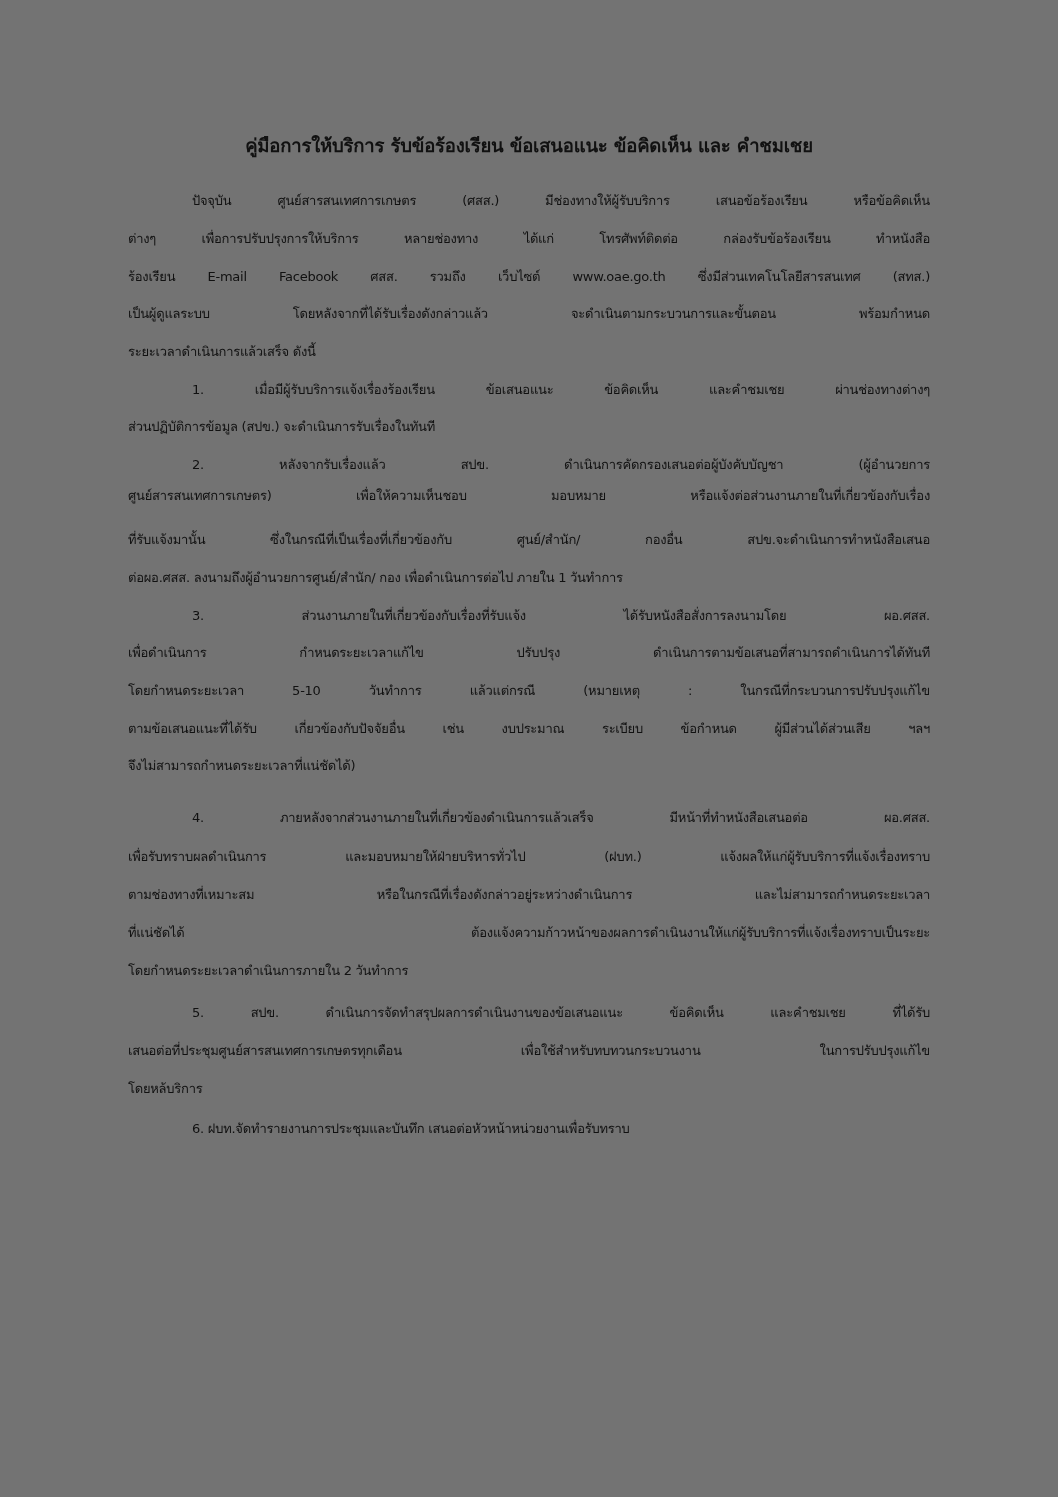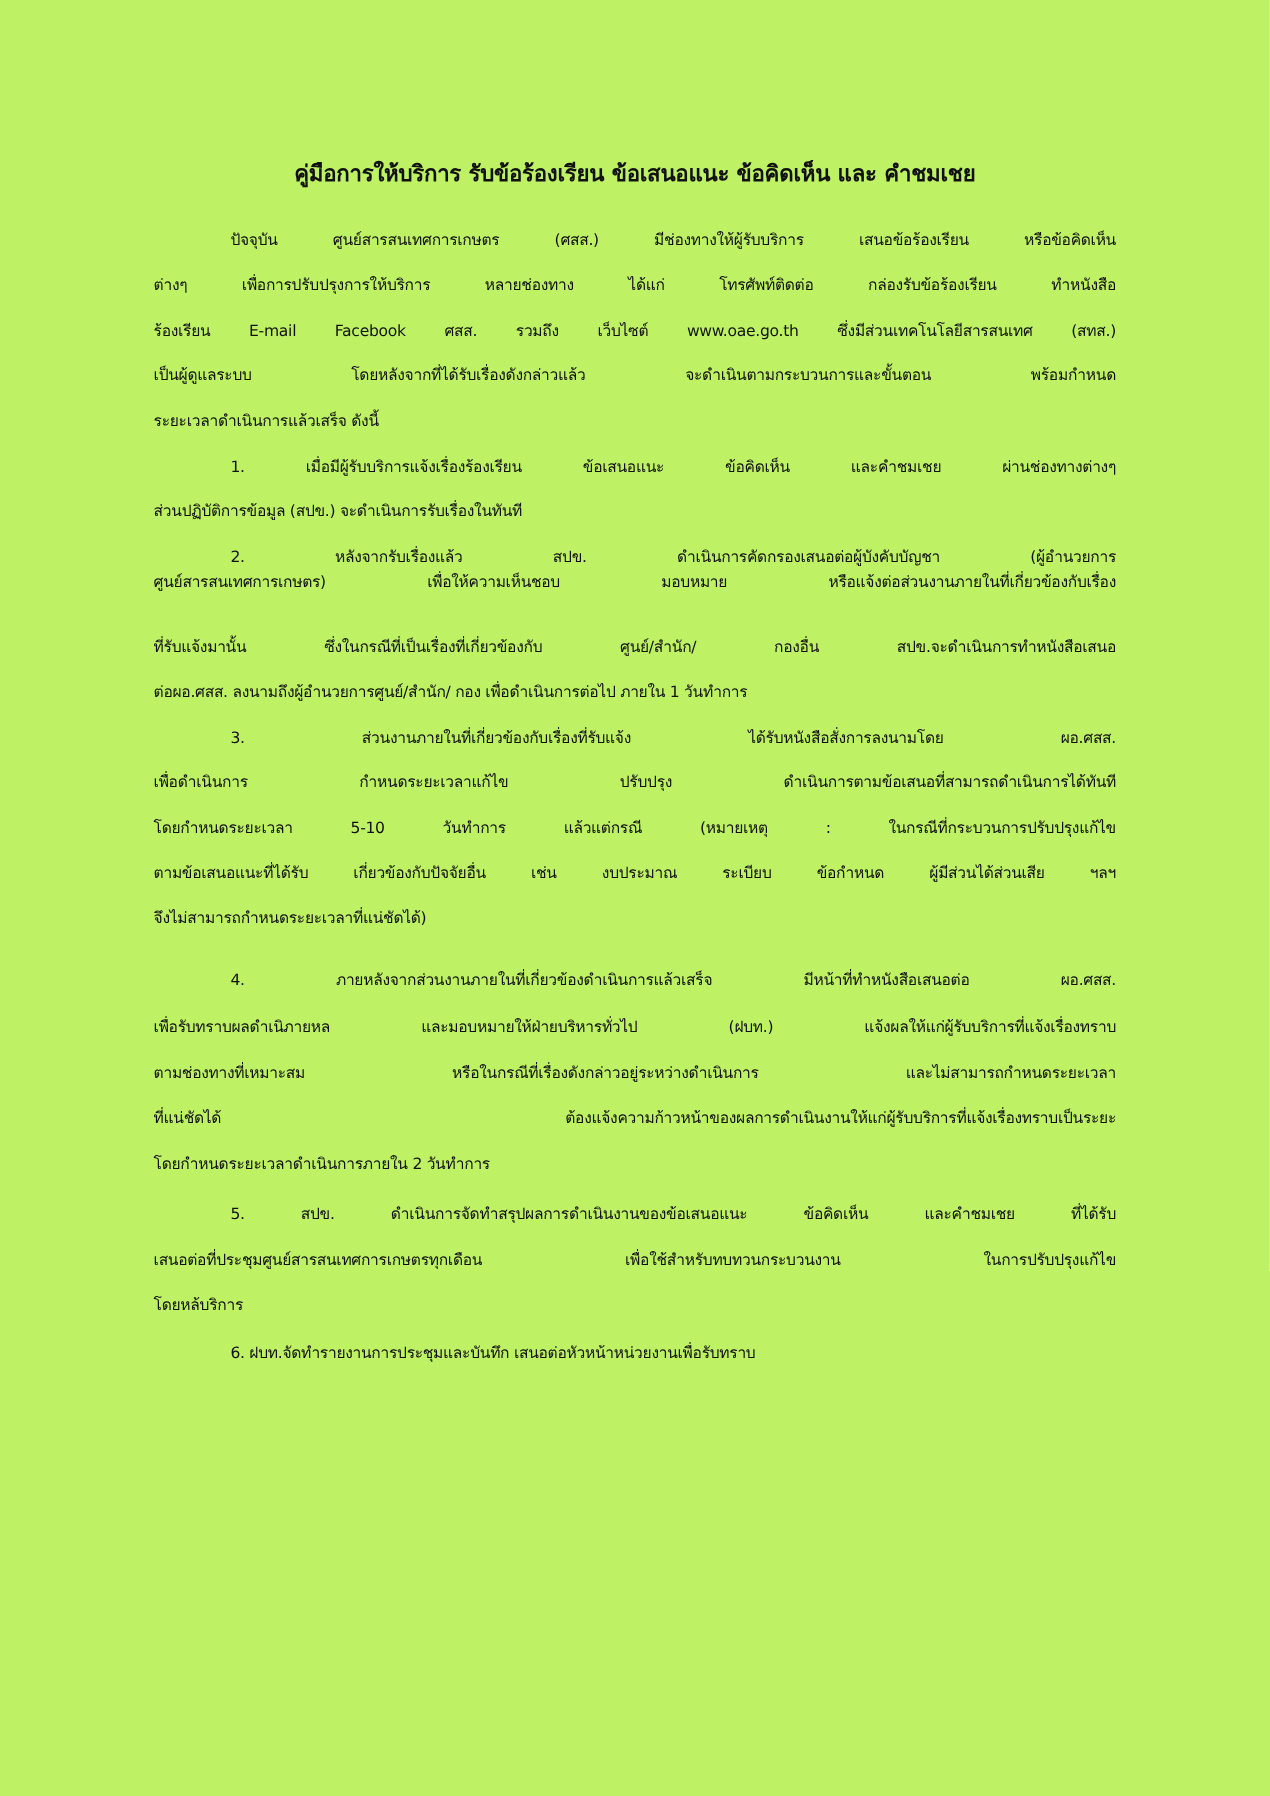--- a/index.html
+++ b/index.html
@@ -13,21 +13,21 @@
       position: relative;
       overflow: hidden;
       font-family: "DejaVu Sans", "Liberation Sans", sans-serif;
       color: #111111;
     }
     .page {
       position: absolute;
       left: 0; top: 0;
       width: 1058px;
       height: 1497px;
-      background: #bef264;
+      background: #737373;
     }
     .title {
       position: absolute;
       left: 0;
       width: 1058px;
       top: 133px;
       text-align: center;
       font-size: 18.5px;
       font-weight: bold;
       line-height: 26px;
@@ -67,36 +67,36 @@
     <div class="line last" style="top:340px">ระยะเวลาดำเนินการแล้วเสร็จ ดังนี้</div>
   </div>
 
   <div>
     <div class="line indent" style="top:378px">1.  เมื่อมีผู้รับบริการแจ้งเรื่องร้องเรียน ข้อเสนอแนะ ข้อคิดเห็น และคำชมเชย ผ่านช่องทางต่างๆ</div>
     <div class="line last" style="top:415px">ส่วนปฏิบัติการข้อมูล (สปข.) จะดำเนินการรับเรื่องในทันที</div>
   </div>
 
   <div>
     <div class="line indent" style="top:453px">2.  หลังจากรับเรื่องแล้ว สปข. ดำเนินการคัดกรองเสนอต่อผู้บังคับบัญชา (ผู้อำนวยการ</div>
-    <div class="line" style="top:474px">ศูนย์สารสนเทศการเกษตร) เพื่อให้ความเห็นชอบ มอบหมาย หรือแจ้งต่อส่วนงานภายในที่เกี่ยวข้องกับเรื่อง</div>
+    <div class="line" style="top:484px">ศูนย์สารสนเทศการเกษตร) เพื่อให้ความเห็นชอบ มอบหมาย หรือแจ้งต่อส่วนงานภายในที่เกี่ยวข้องกับเรื่อง</div>
     <div class="line" style="top:528px">ที่รับแจ้งมานั้น ซึ่งในกรณีที่เป็นเรื่องที่เกี่ยวข้องกับ ศูนย์/สำนัก/ กองอื่น สปข.จะดำเนินการทำหนังสือเสนอ</div>
     <div class="line last" style="top:566px">ต่อผอ.ศสส. ลงนามถึงผู้อำนวยการศูนย์/สำนัก/ กอง เพื่อดำเนินการต่อไป ภายใน 1 วันทำการ</div>
   </div>
 
   <div>
     <div class="line indent" style="top:604px">3.  ส่วนงานภายในที่เกี่ยวข้องกับเรื่องที่รับแจ้ง ได้รับหนังสือสั่งการลงนามโดย ผอ.ศสส.</div>
     <div class="line" style="top:641px">เพื่อดำเนินการ กำหนดระยะเวลาแก้ไข ปรับปรุง ดำเนินการตามข้อเสนอที่สามารถดำเนินการได้ทันที</div>
     <div class="line" style="top:679px">โดยกำหนดระยะเวลา 5-10 วันทำการ แล้วแต่กรณี (หมายเหตุ : ในกรณีที่กระบวนการปรับปรุงแก้ไข</div>
     <div class="line" style="top:717px">ตามข้อเสนอแนะที่ได้รับ เกี่ยวข้องกับปัจจัยอื่น เช่น งบประมาณ ระเบียบ ข้อกำหนด ผู้มีส่วนได้ส่วนเสีย ฯลฯ</div>
     <div class="line last" style="top:754px">จึงไม่สามารถกำหนดระยะเวลาที่แน่ชัดได้)</div>
   </div>
 
   <div>
     <div class="line indent" style="top:806px">4.  ภายหลังจากส่วนงานภายในที่เกี่ยวข้องดำเนินการแล้วเสร็จ มีหน้าที่ทำหนังสือเสนอต่อ ผอ.ศสส.</div>
-    <div class="line" style="top:845px">เพื่อรับทราบผลดำเนิภายหล และมอบหมายให้ฝ่ายบริหารทั่วไป (ฝบท.) แจ้งผลให้แก่ผู้รับบริการที่แจ้งเรื่องทราบ</div>
+    <div class="line" style="top:845px">เพื่อรับทราบผลดำเนินการ และมอบหมายให้ฝ่ายบริหารทั่วไป (ฝบท.) แจ้งผลให้แก่ผู้รับบริการที่แจ้งเรื่องทราบ</div>
     <div class="line" style="top:883px">ตามช่องทางที่เหมาะสม หรือในกรณีที่เรื่องดังกล่าวอยู่ระหว่างดำเนินการ และไม่สามารถกำหนดระยะเวลา</div>
     <div class="line" style="top:921px">ที่แน่ชัดได้ ต้องแจ้งความก้าวหน้าของผลการดำเนินงานให้แก่ผู้รับบริการที่แจ้งเรื่องทราบเป็นระยะ</div>
     <div class="line last" style="top:959px">โดยกำหนดระยะเวลาดำเนินการภายใน 2 วันทำการ</div>
   </div>
 
   <div>
     <div class="line indent" style="top:1001px">5.  สปข. ดำเนินการจัดทำสรุปผลการดำเนินงานของข้อเสนอแนะ ข้อคิดเห็น และคำชมเชย ที่ได้รับ</div>
     <div class="line" style="top:1039px">เสนอต่อที่ประชุมศูนย์สารสนเทศการเกษตรทุกเดือน เพื่อใช้สำหรับทบทวนกระบวนงาน ในการปรับปรุงแก้ไข</div>
     <div class="line last" style="top:1077px">โดยหล้บริการ</div>
   </div>

